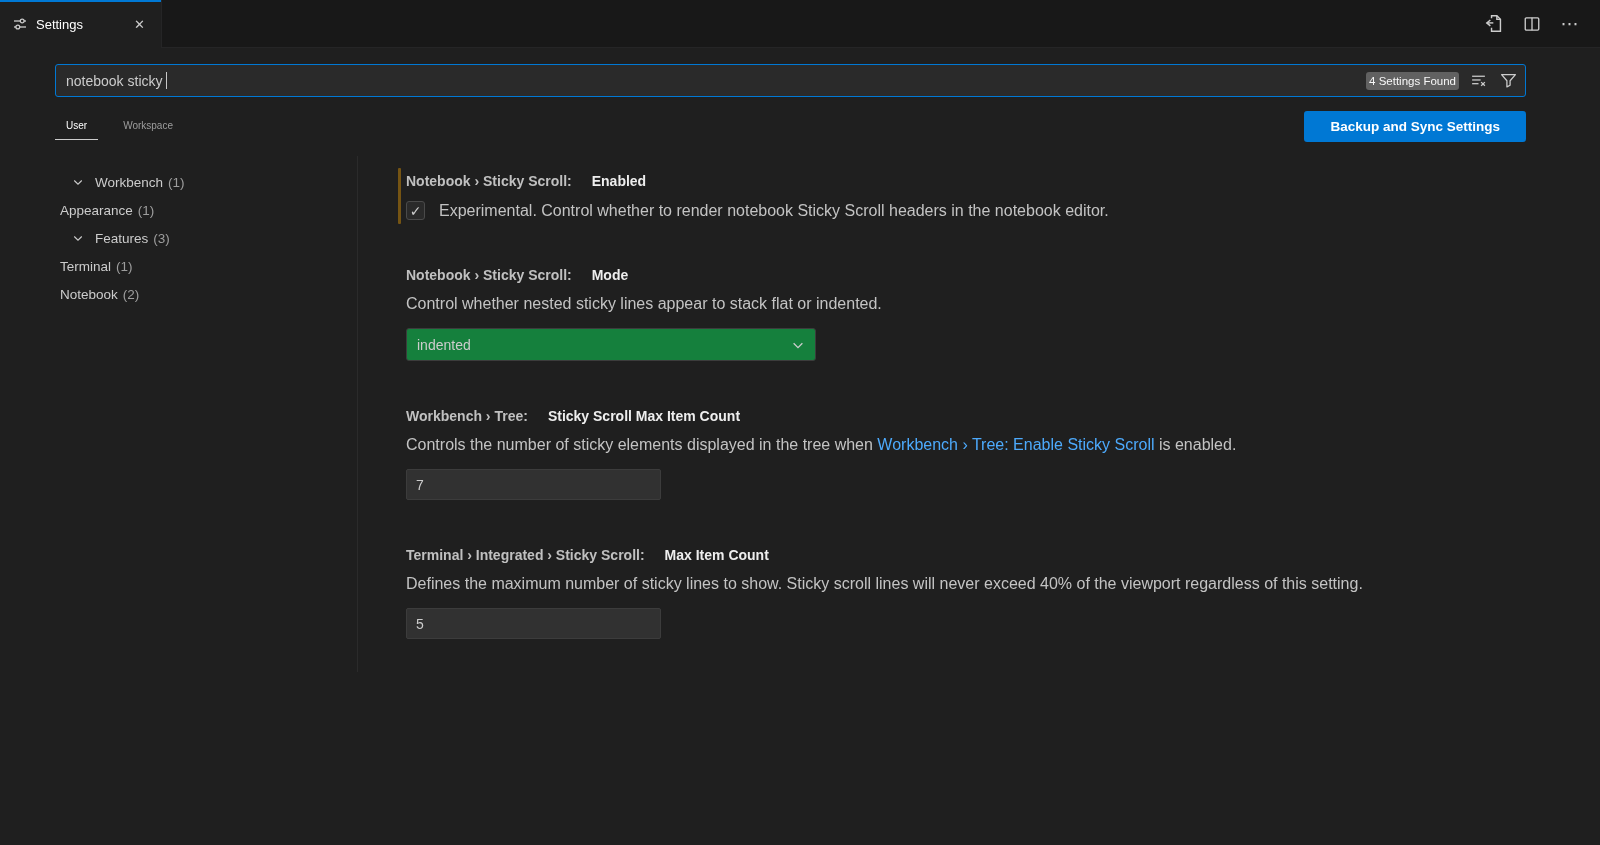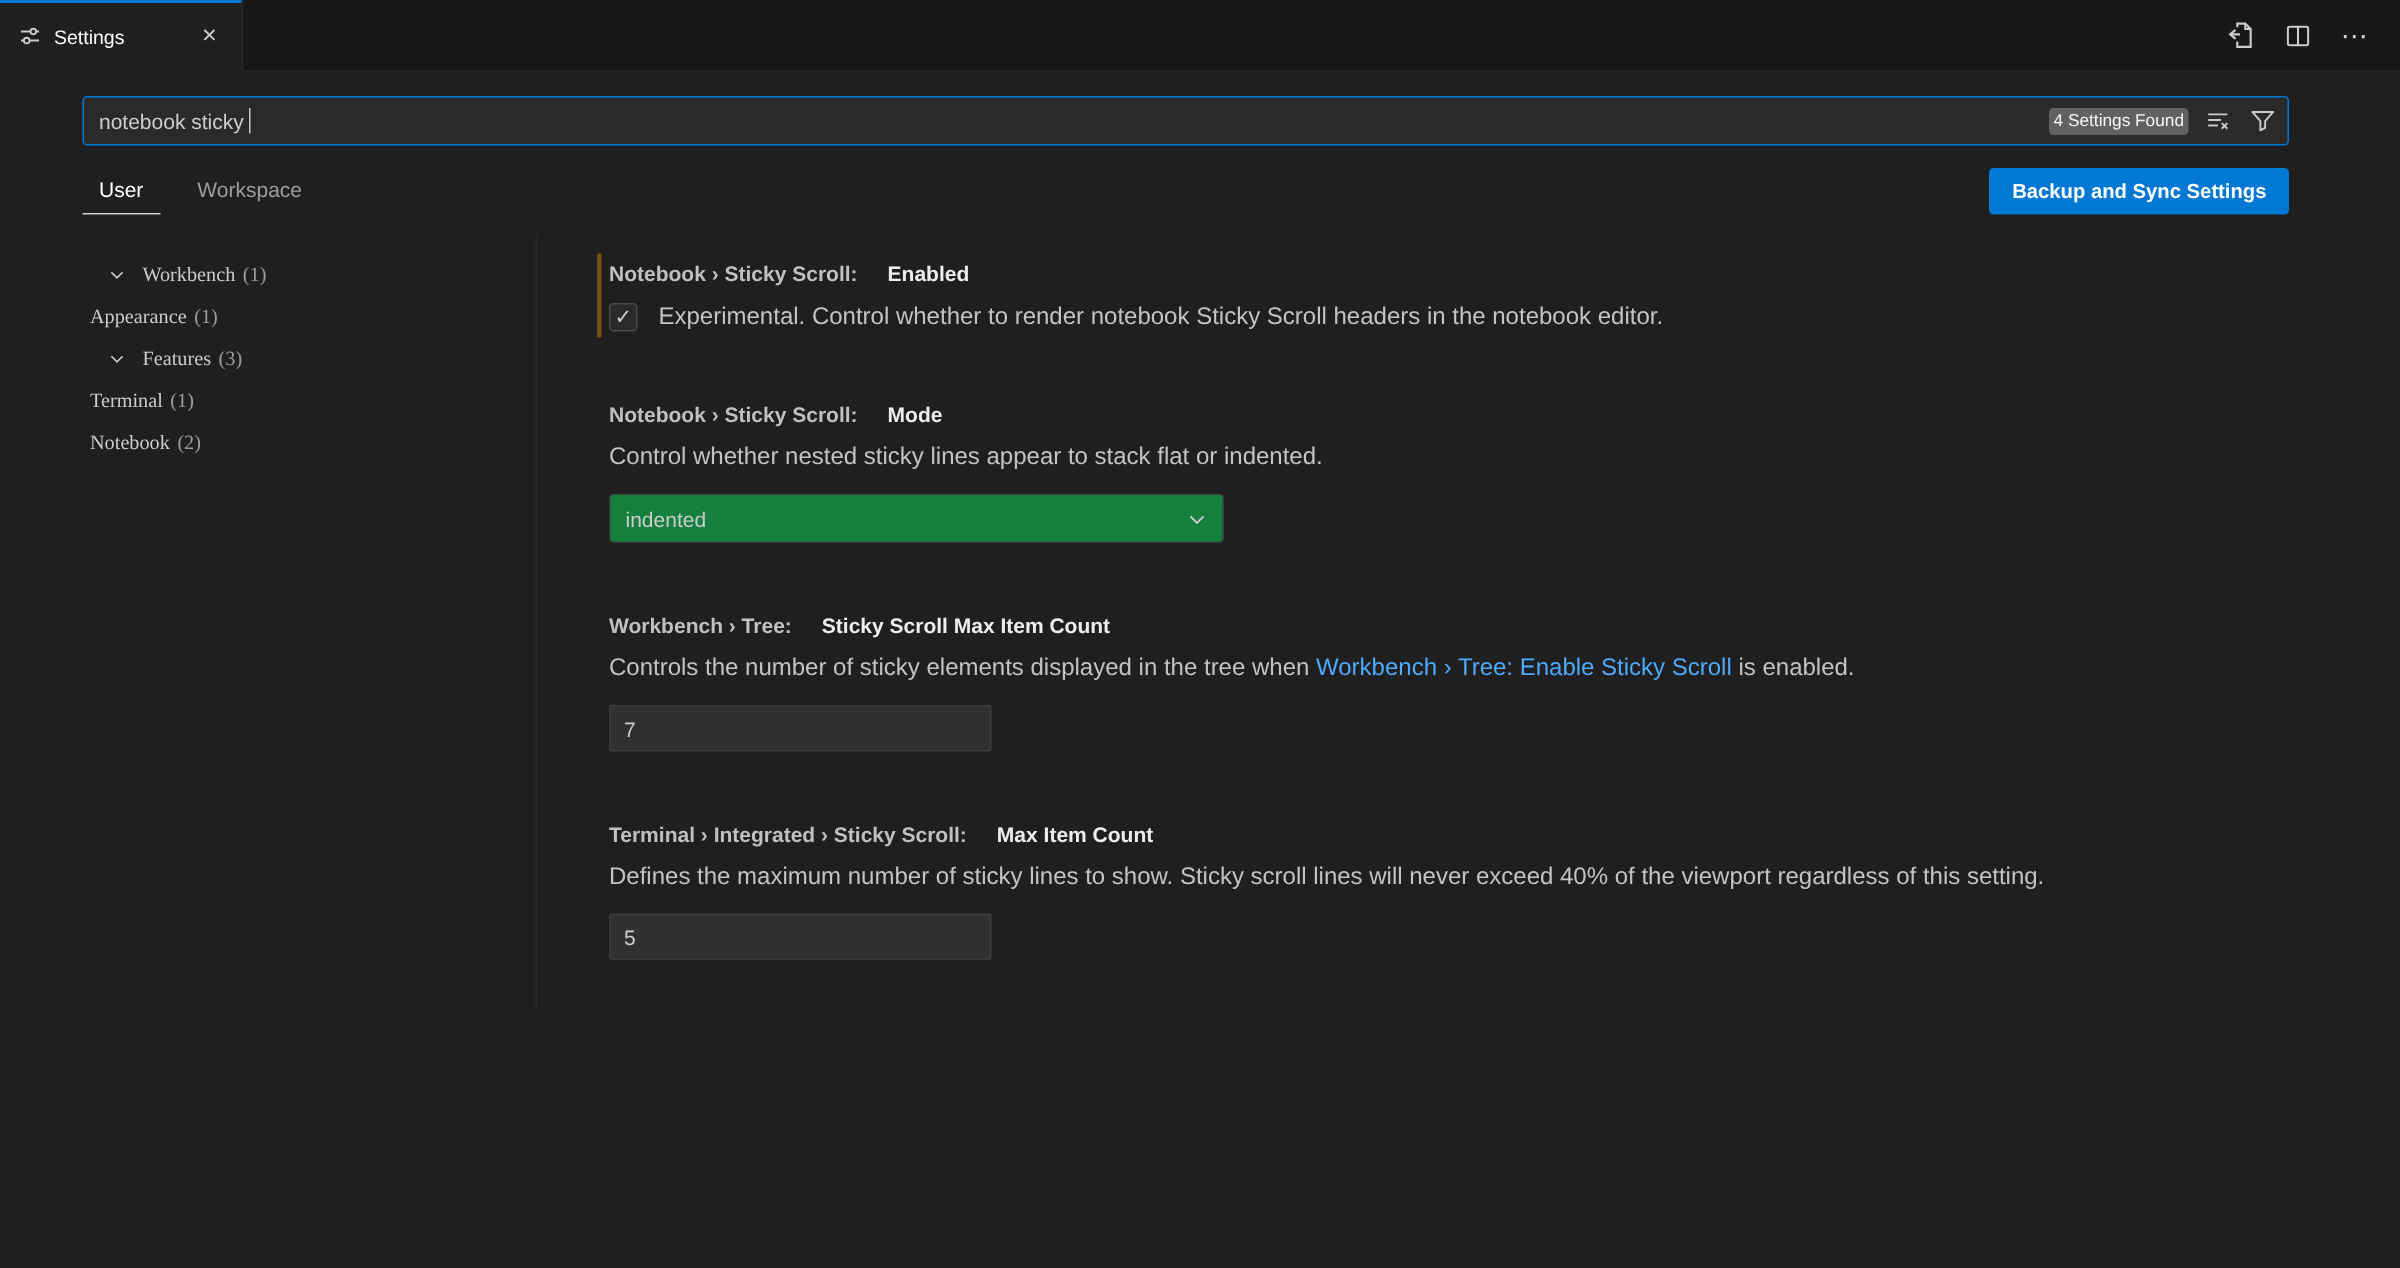--- a/index.html
+++ b/index.html
@@ -43,36 +43,36 @@
   .search-right { margin-left: auto; display: flex; align-items: center; gap: 8px; }
   .results-badge {
     background: #616161; color: #f8f8f8; font-size: 11.5px; padding: 3px 3px; border-radius: 3px;
     white-space: nowrap;
   }
   .search-icon-btn { display: flex; align-items: center; justify-content: center; width: 22px; height: 22px; border-radius: 4px; cursor: pointer; }
 
   .scope-row { display: flex; align-items: center; margin-top: 14px; }
   .scope-tabs { display: flex; gap: 10px; margin-left: -2px; }
   .scope-tab {
-    padding: 7px 13px 9px 13px; color: #9d9d9d; font-size: 14px; cursor: pointer; position: relative;
+    padding: 7px 13px 9px 13px; color: #9d9d9d; font-size: 10px; cursor: pointer; position: relative;
   }
   .scope-tab.active { color: #ffffff; }
   .scope-tab.active::after {
     content: ""; position: absolute; left: 2px; right: 2px; bottom: 0; height: 1.5px; background: #cccccc;
   }
   .backup-btn {
     margin-left: auto; background: #0078d4; color: #ffffff; font-size: 13.5px; font-weight: 600;
-    border: none; border-radius: 3px; padding: 8px 15px; cursor: pointer;
+    border: none; border-radius: 3px; padding: 8px 26px; cursor: pointer;
   }
 
   
   .body { flex: 1; display: flex; margin-top: 14px; min-height: 0; }
   .toc { width: 358px; flex-shrink: 0; border-right: 1px solid #2b2b2b; padding-top: 12px; }
   .toc-row {
-    height: 28px; display: flex; align-items: center; cursor: pointer; color: #cccccc; font-size: 13.5px; font-family: Liberation Serif, serif;
+    height: 28px; display: flex; align-items: center; cursor: pointer; color: #cccccc; font-size: 13.5px;
   }
   .toc-row .chev { width: 16px; height: 16px; margin-left: 70px; margin-right: 9px; display: flex; align-items: center; justify-content: center; }
   .toc-row.sub { padding-left: 60px; }
   .toc-count { color: #9d9d9d; margin-left: 5px; }
 
   .settings-list { flex: 1; padding: 16px 0 0 48px; overflow: hidden; }
   .setting-row { margin-bottom: 46px; position: relative; }
   .setting-row.modified::before {
     content: ""; position: absolute; left: -8px; top: -4px; bottom: -4px; width: 3px;
     background: rgba(187, 128, 9, 0.55); border-radius: 1px;

